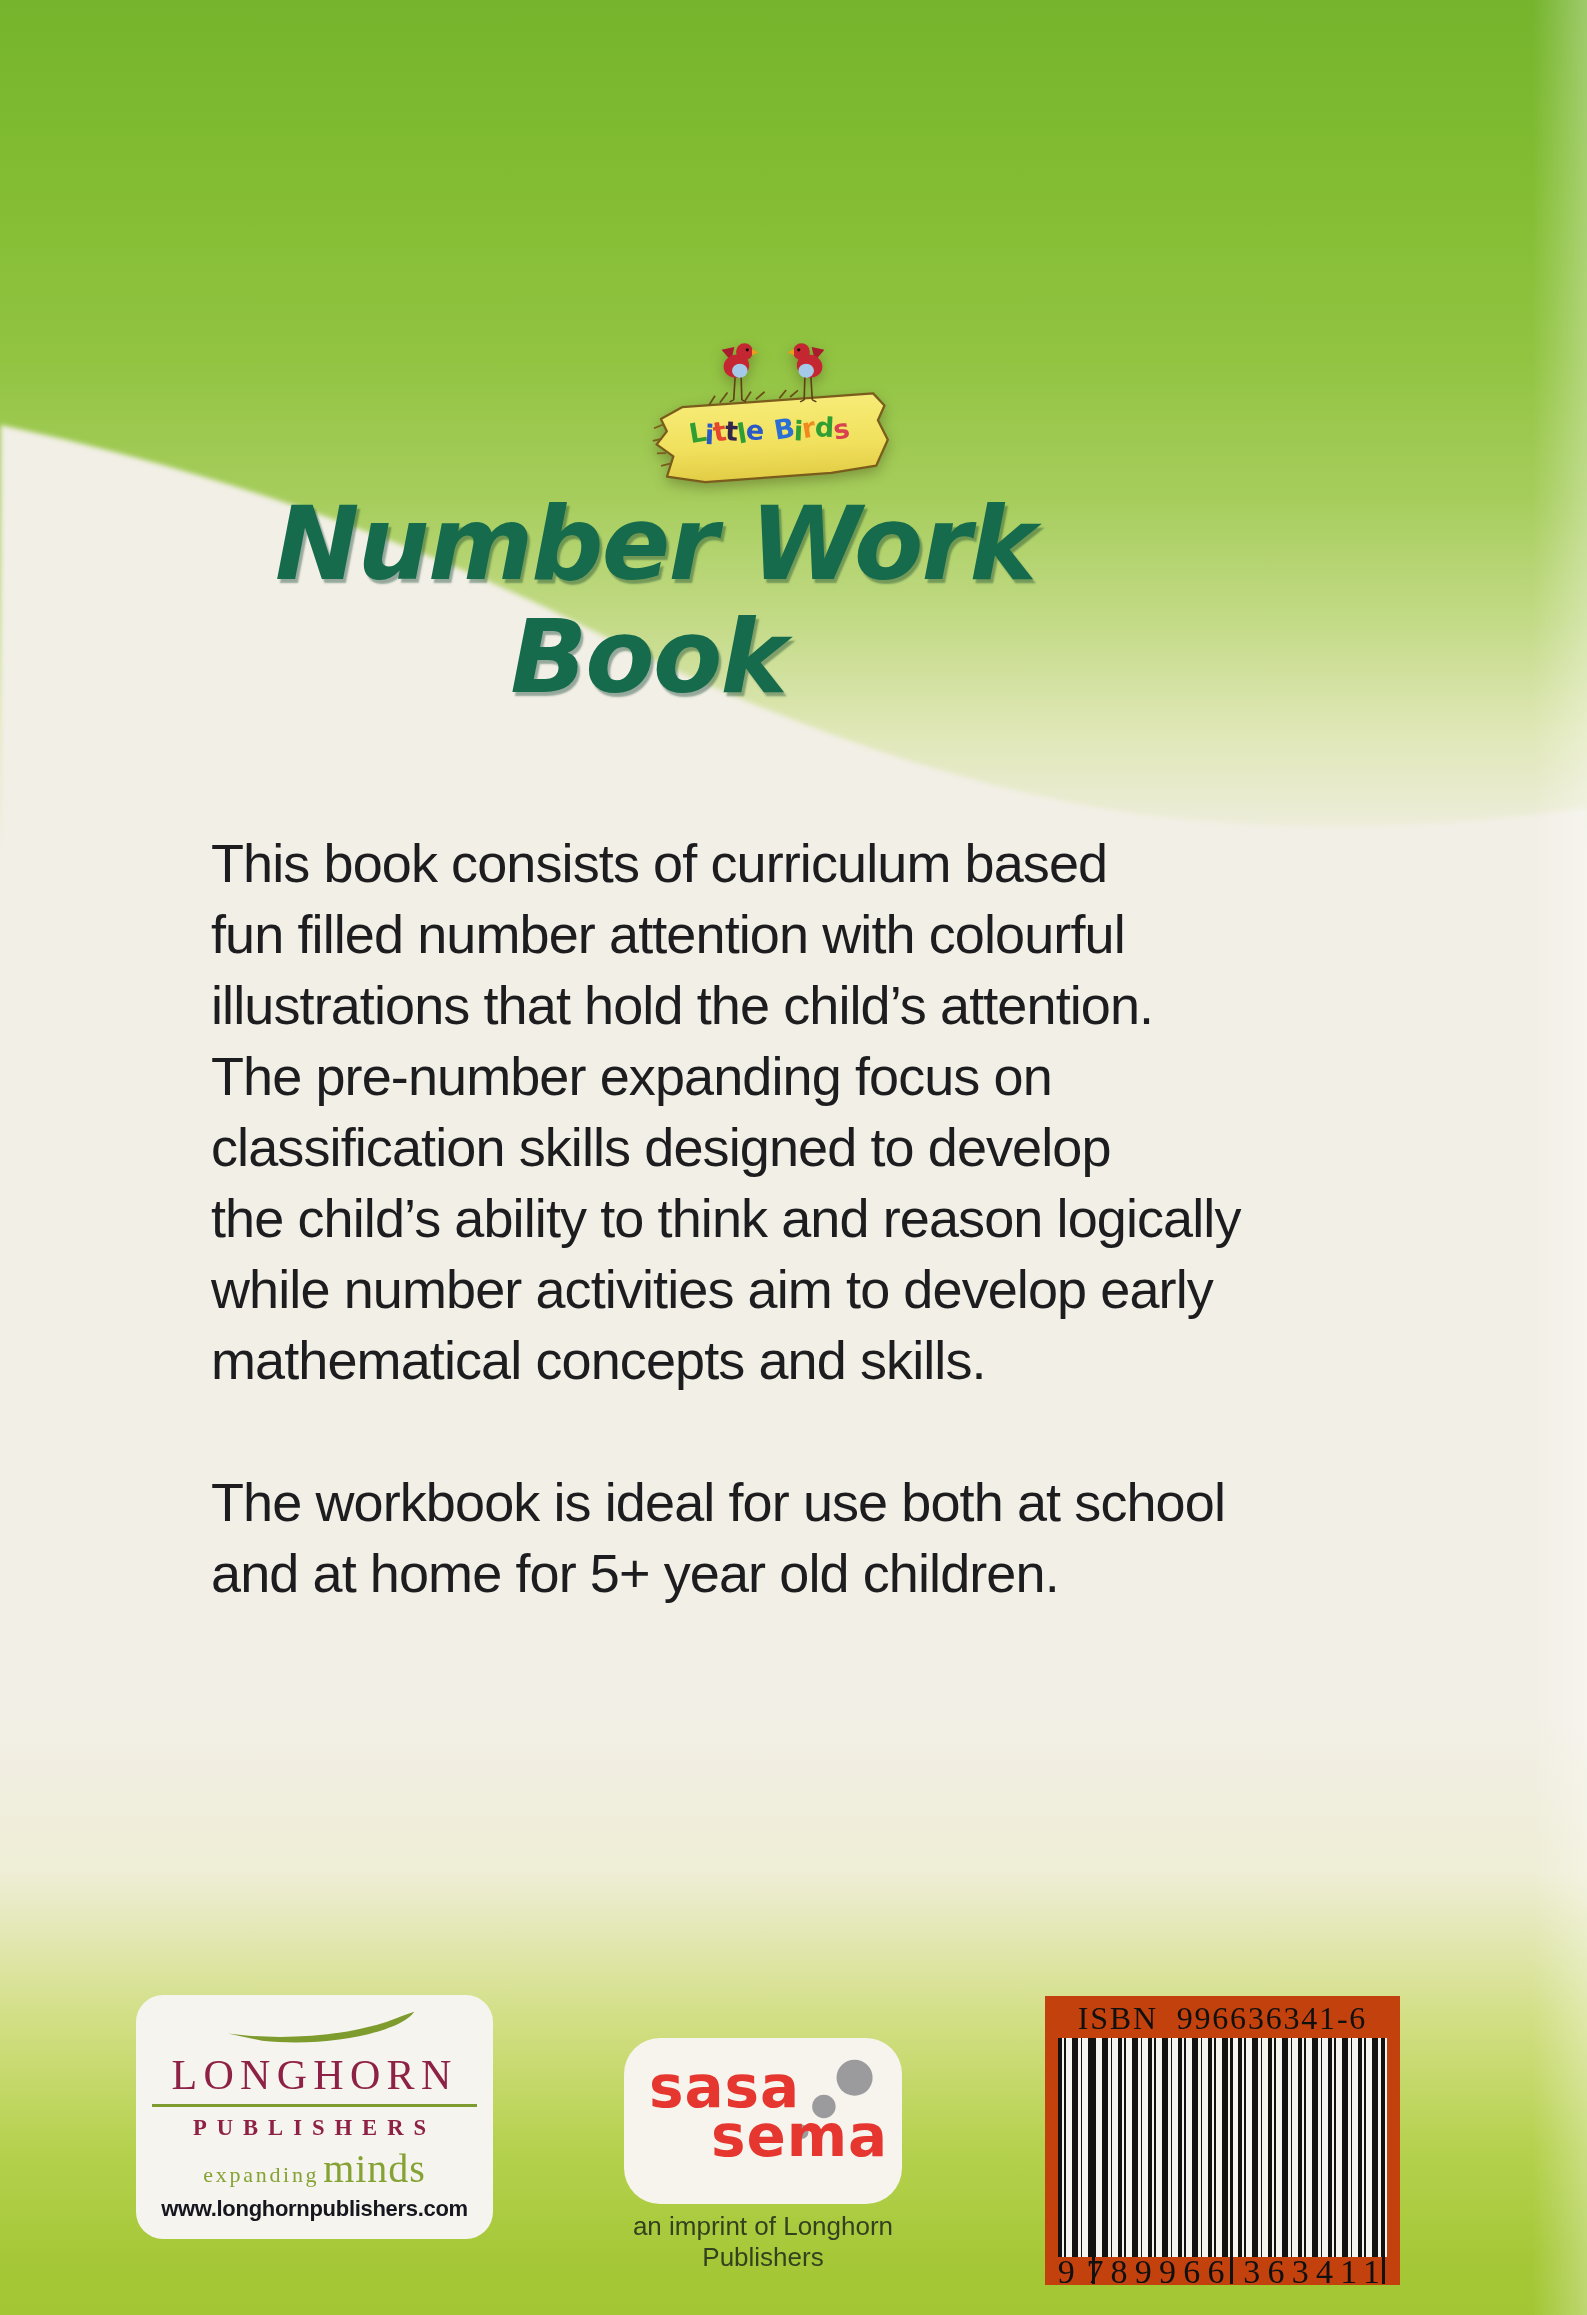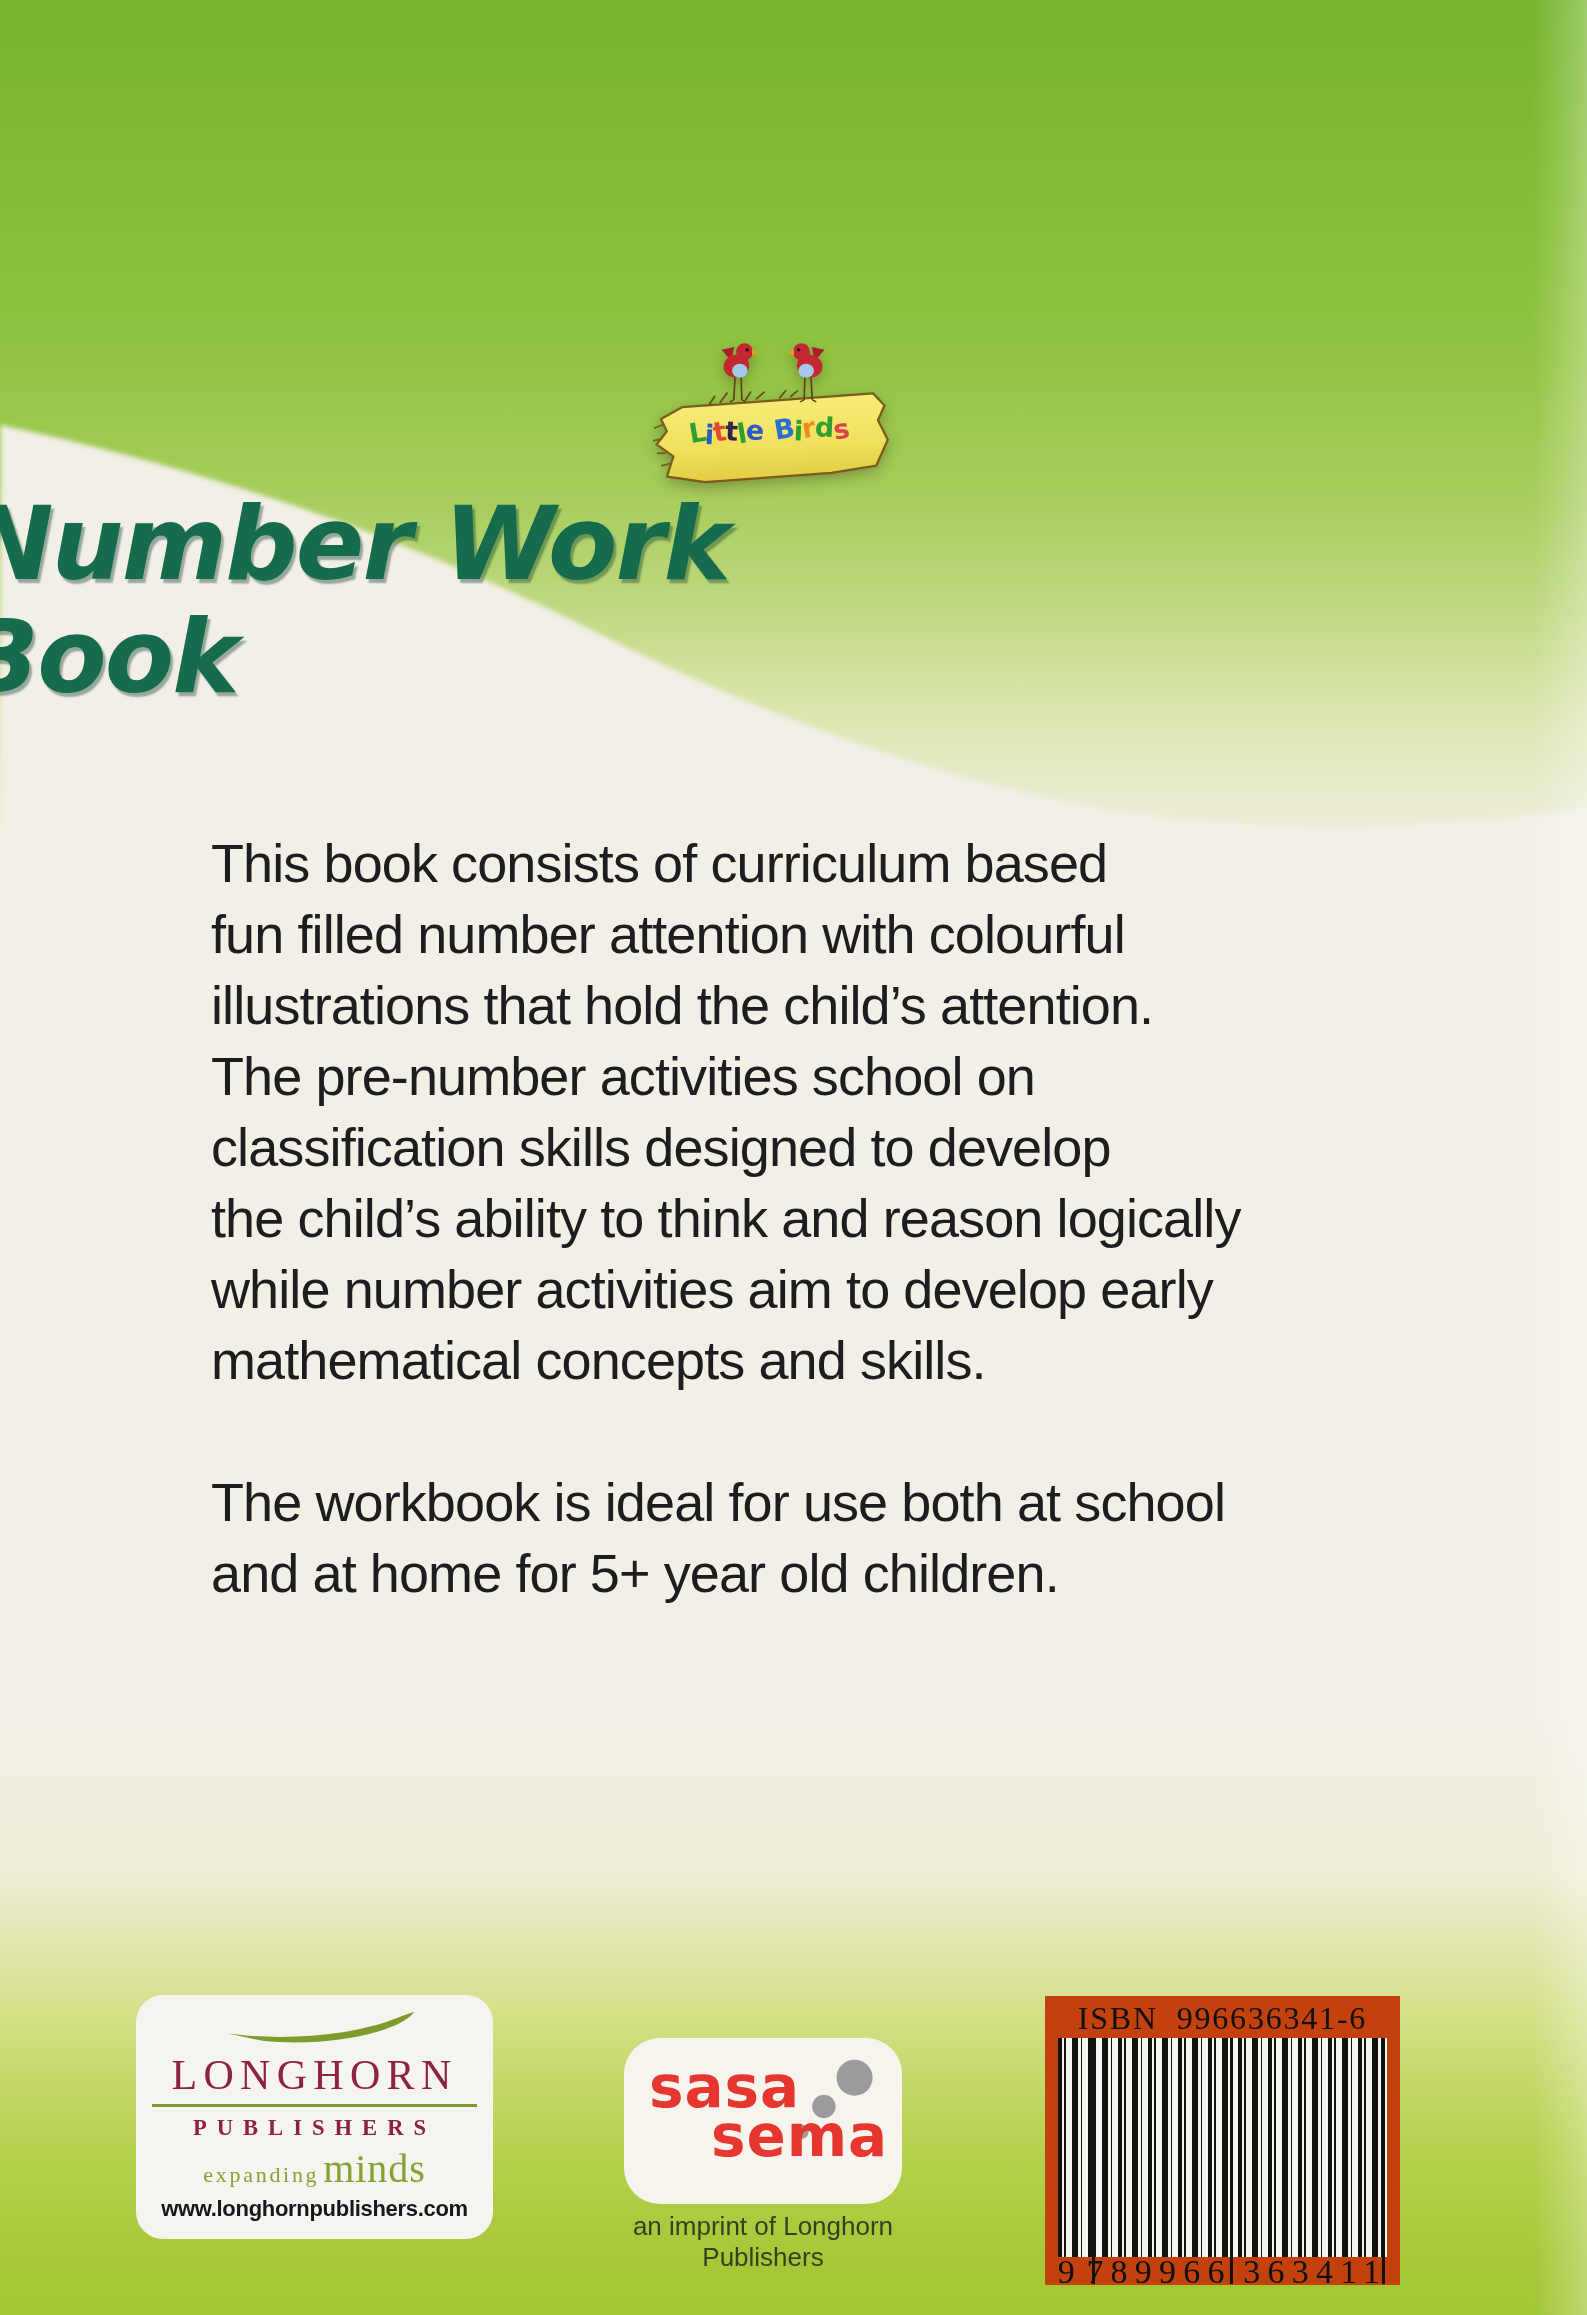--- a/index.html
+++ b/index.html
@@ -32,21 +32,21 @@
   .series-logo svg { filter:drop-shadow(0 5.4px 6.3px rgba(70,70,25,0.40)); }
   .plank-text {
     position:absolute; left:18px; top:96px; width:235px; text-align:center;
     font-family:"DejaVu Sans", sans-serif; font-weight:bold; font-size:27px;
     letter-spacing:-0.9px; transform:rotate(-2.5deg); white-space:nowrap;
   }
   .plank-text span { display:inline-block; }
   .plank-text .sp { width:11px; }
   
   .title {
-    position:absolute; top:488px; left:0; width:1372px; text-align:left;
+    position:absolute; top:488px; left:0; width:1372px; text-align:center;
     font-family:"DejaVu Sans", sans-serif; font-style:italic; font-weight:bold;
     color:#156b4b; text-shadow:2.7px 3.6px 1.8px rgba(12,62,42,0.40);
   }
   .title-l1 { font-size:101px; line-height:1.12; letter-spacing:-1.8px; transform:translateX(-31px); }
   .title-l2 { font-size:101px; line-height:1.12; letter-spacing:-1.8px; transform:translateX(-38px); }
   
   .body-text {
     position:absolute; left:211px; top:828px; width:1321px;
     font-size:54px; line-height:71px; letter-spacing:-0.9px; color:#1d1d20;
   }
@@ -173,21 +173,21 @@
   <div class="title">
     <div class="title-l1">Number Work</div>
     <div class="title-l2">Book</div>
   </div>
 
   <div class="body-text">
     <div class="para">
         <div>This book consists of curriculum based</div>
         <div>fun filled number attention with colourful</div>
         <div>illustrations that hold the child’s attention.</div>
-        <div>The pre-number activities school on</div>
+        <div>The pre-number expanding focus on</div>
         <div>classification skills designed to develop</div>
         <div>the child’s ability to think and reason logically</div>
         <div>while number activities aim to develop early</div>
         <div>mathematical concepts and skills.</div>
       </div>
     <div class="para">
         <div>The workbook is ideal for use both at school</div>
         <div>and at home for 5+ year old children.</div>
       </div>
   </div>

